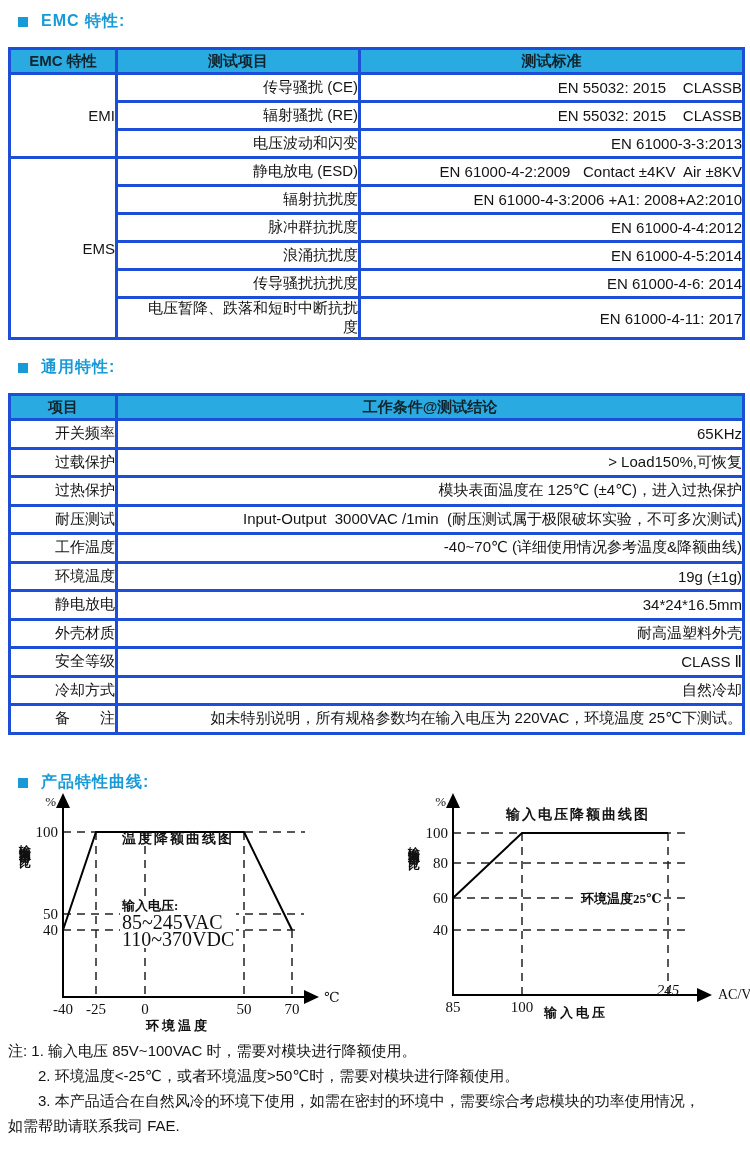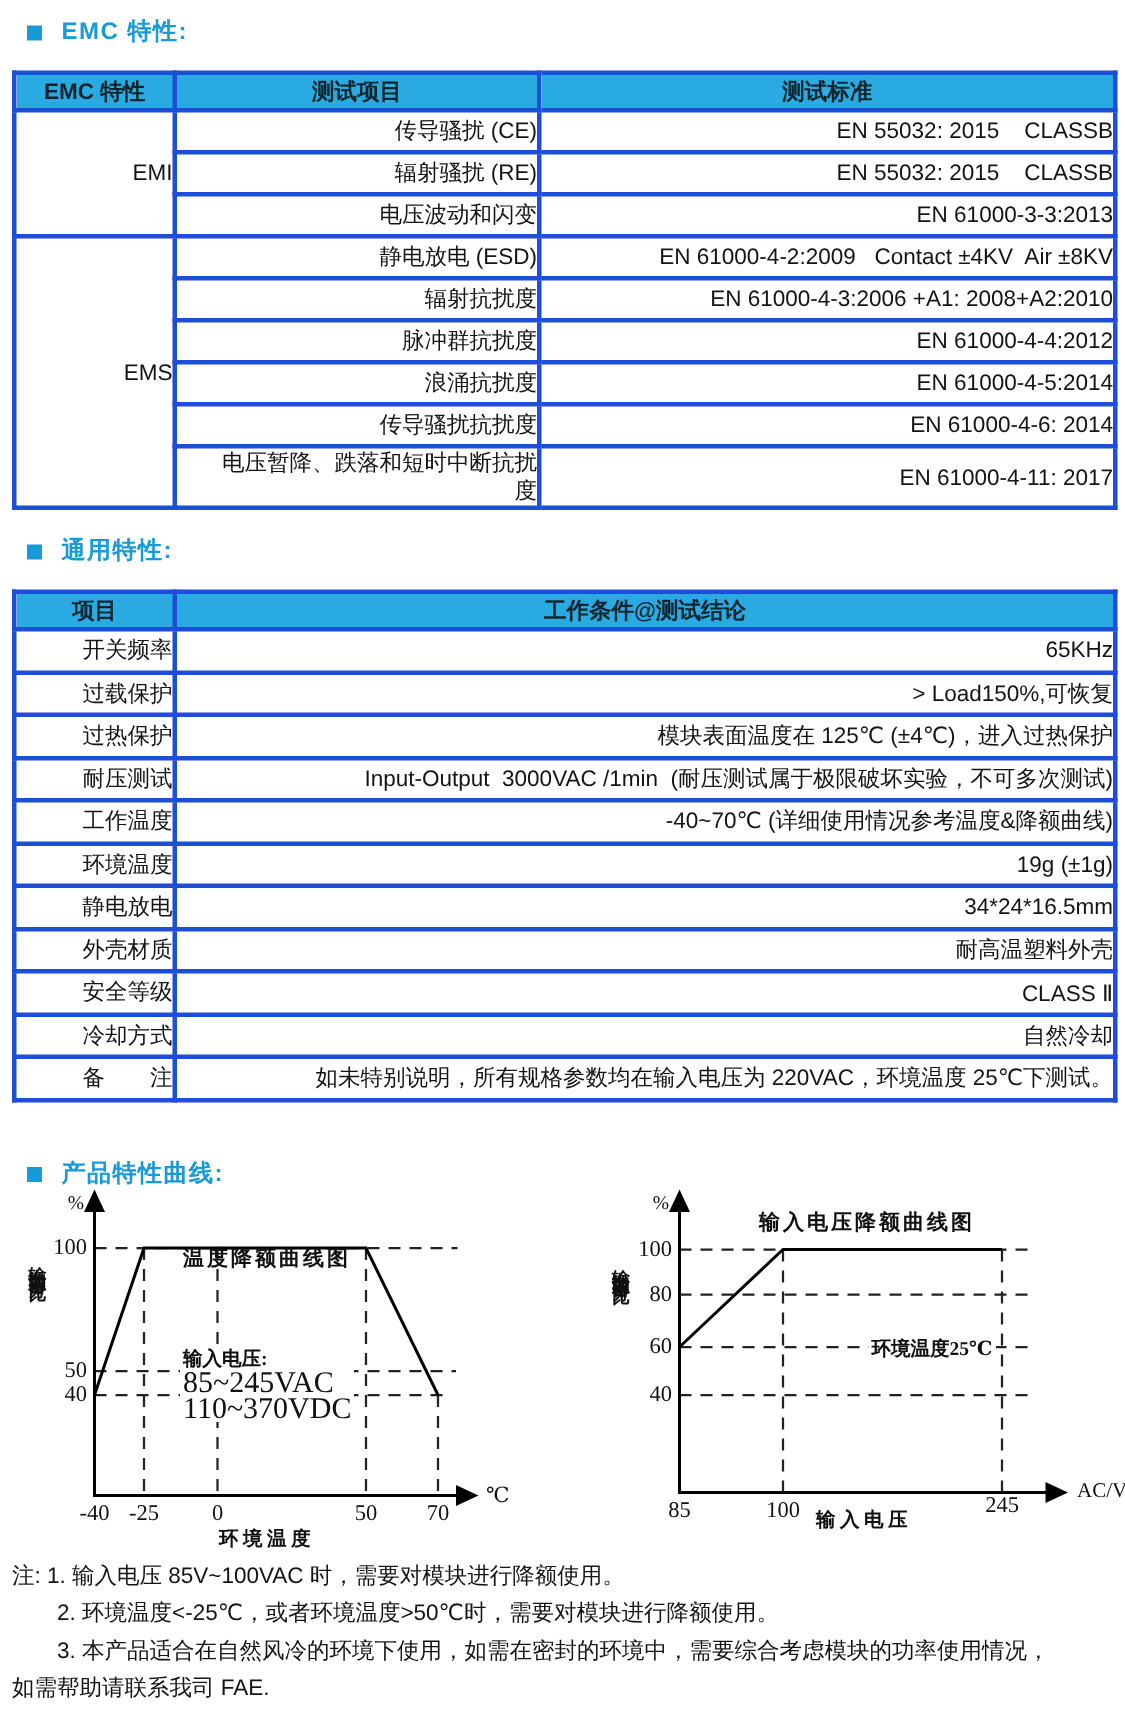--- a/index.html
+++ b/index.html
@@ -232,21 +232,21 @@
     </svg>
     <div class="lbl title" style="left:75px; top:16px; width:190px;">输入电压降额曲线图</div>
     <div class="lbl num yt" style="left:18px; top:4px; width:20px; font-size:13px;">%</div>
     <div class="lbl num yt" style="left:8px; top:35px;  width:32px;">100</div>
     <div class="lbl num yt" style="left:8px; top:65px;  width:32px;">80</div>
     <div class="lbl num yt" style="left:8px; top:100px; width:32px;">60</div>
     <div class="lbl num yt" style="left:8px; top:132px; width:32px;">40</div>
     <div class="lbl ylab" style="left:-3px; top:46px; height:116px;">输出功率百分比%</div>
     <div class="lbl num xt" style="left:27px;  top:209px; width:36px;">85</div>
     <div class="lbl num xt" style="left:96px;  top:209px; width:36px;">100</div>
-    <div class="lbl num xt" style="left:242px; top:206px; width:36px;">245</div>
+    <div class="lbl num xt" style="left:242px; top:192px; width:36px;font-style:italic;">245</div>
     <div class="lbl unit" style="left:310px; top:197px;">AC/V</div>
     <div class="lbl xlab" style="left:118px; top:214px; width:100px;">输入电压</div>
     <div class="lbl anno" style="left:123px; top:100px;margin-left:48px;">环境温度25℃</div>
   </div>
 
   <div class="notes">
     <div>注: 1. 输入电压 85V~100VAC 时，需要对模块进行降额使用。</div>
     <div class="indent">2. 环境温度&lt;-25℃，或者环境温度&gt;50℃时，需要对模块进行降额使用。</div>
     <div class="indent">3. 本产品适合在自然风冷的环境下使用，如需在密封的环境中，需要综合考虑模块的功率使用情况，</div>
     <div>如需帮助请联系我司 FAE.</div>

